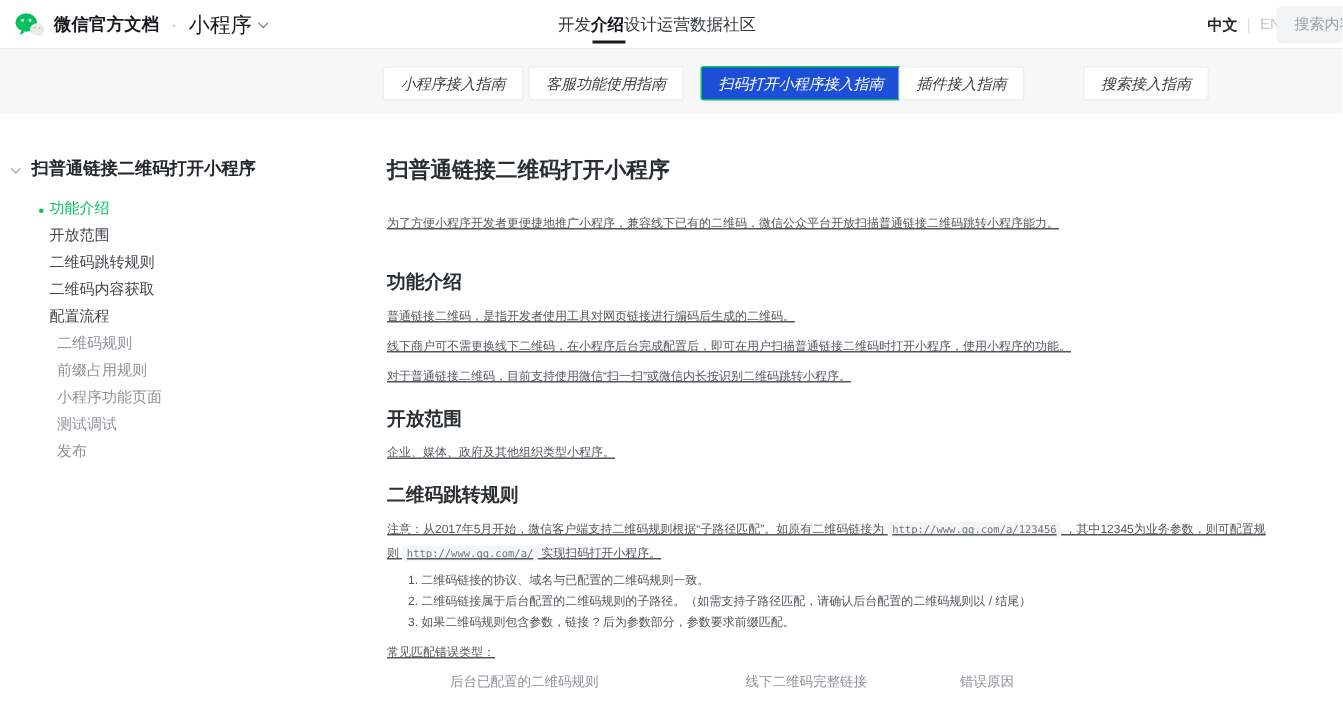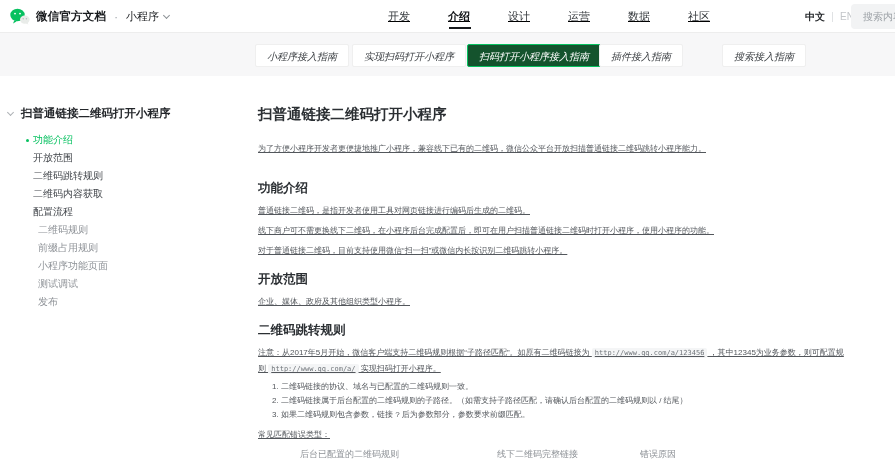--- a/index.html
+++ b/index.html
@@ -7,43 +7,43 @@
     font-family:"Liberation Sans", sans-serif; }
   .page { position:relative; width:895px; height:469px; }
 
   
   .topbar { position:relative; height:33px; background:#fff; border-bottom:1px solid #ededed; }
   .brand { position:absolute; left:10px; top:0; height:33px; display:flex; align-items:center; }
   .brand .logo { display:inline-flex; margin-right:6px; }
   .brand-title { font-size:11.5px; color:#17191c; font-weight:600; letter-spacing:.2px; }
   .brand-dot { color:#9aa0a6; margin:0 8px; font-size:11px; }
   .product-switch { display:flex; align-items:center; background:none; border:none; cursor:pointer;
-    font-size:11px; color:#17191c; font-family:inherit; }
+    font-size:14px; color:#17191c; font-family:inherit; }
   .chev { display:inline-block; width:5px; height:5px; border-right:1.2px solid #8c9196;
     border-bottom:1.2px solid #8c9196; transform:rotate(45deg); margin-left:5px; margin-top:-3px; }
-  .tabs { position:absolute; left:388px; top:0; height:33px; display:flex; gap:38px; align-items:stretch;text-decoration:underline; }
+  .tabs { position:absolute; left:372px; top:0; height:33px; display:flex; align-items:stretch; }
   .tab { position:relative; display:flex; align-items:center; font-size:11px; color:#34383c;
     cursor:pointer; text-decoration:none; }
   .tab.active { color:#121417; font-weight:600; }
   .tab.active::after { content:""; position:absolute; left:1px; bottom:4px; width:22px; height:2px; background:#17191c; }
   .top-right { position:absolute; left:805px; top:0; height:33px; display:flex; align-items:center; }
   .lang-zh { font-size:10px; font-weight:700; color:#26292c; cursor:pointer; }
   .lang-sep { width:1px; height:10px; background:#e0e2e4; margin:0 7px; }
   .lang-en { font-size:10px; color:#c3c6c9; cursor:pointer; }
   .searchbox { position:absolute; left:851px; top:4px; width:90px; height:25px; background:#f2f3f4;
     border:none; border-radius:4px; padding-left:12px; font-size:10px; color:#6b7075; outline:none;
     font-family:inherit; }
   .searchbox::placeholder { color:#9ca1a6; }
 
   
   .subnav { position:relative; height:43px; background:#f7f7f8; }
   .sbtn { position:absolute; top:11px; height:23px; line-height:23px; background:#fff;
     border:1px solid #efefef; border-radius:2px; font-size:10px; color:#3a3e42; padding:0 11px;
     cursor:pointer; font-family:inherit;font-style:italic; }
-  .sbtn.active { background:#14532d; border-color:#07c160; color:#fff; }
+  .sbtn.active { background:#1d4ed8; border-color:#07c160; color:#fff; }
   .sb1{left:255px;} .sb2{left:352px;} .sb3{left:467px;} .sb4{left:599px;} .sb5{left:722px;}
 
   
   .body-row { display:flex; height:393px; }
 
   
   .sidebar { width:240px; padding:30px 0 0 8px; flex-shrink:0; }
   .side-root { display:flex; align-items:center; cursor:pointer; }
   .side-chev { display:inline-block; width:5px; height:5px; border-right:1.2px solid #aeb2b6;
     border-bottom:1.2px solid #aeb2b6; transform:rotate(45deg); margin:-2px 8px 0 0; }
@@ -113,21 +113,21 @@
     <div class="top-right">
       <span class="lang-zh">中文</span>
       <span class="lang-sep"></span>
       <span class="lang-en">EN</span>
     </div>
     <input class="searchbox" readonly="" placeholder="搜索内容" style="">
   </header>
 
   <div class="subnav">
     <button class="sbtn sb1">小程序接入指南</button>
-    <button class="sbtn sb2">实现扫码打开小程序</button>
+    <button class="sbtn sb2">客服功能使用指南</button>
     <button class="sbtn sb3 active">扫码打开小程序接入指南</button>
     <button class="sbtn sb4">插件接入指南</button>
     <button class="sbtn sb5">搜索接入指南</button>
   </div>
 
   <div class="body-row">
 
     <aside class="sidebar">
       <div class="side-root">
         <i class="side-chev"></i>

